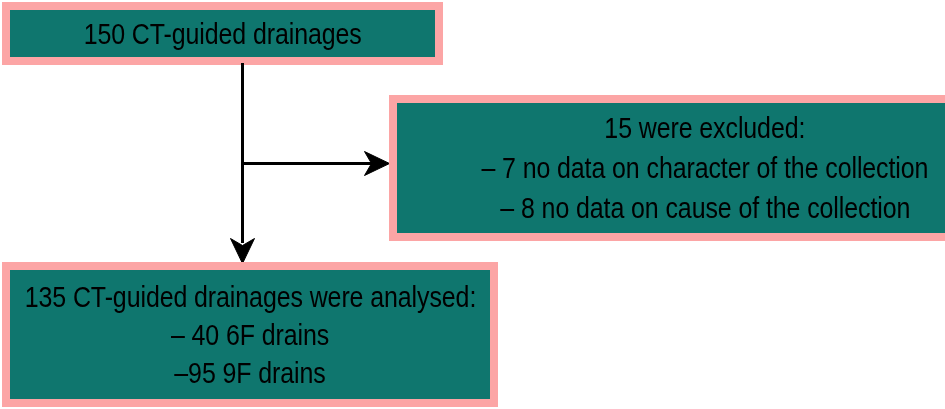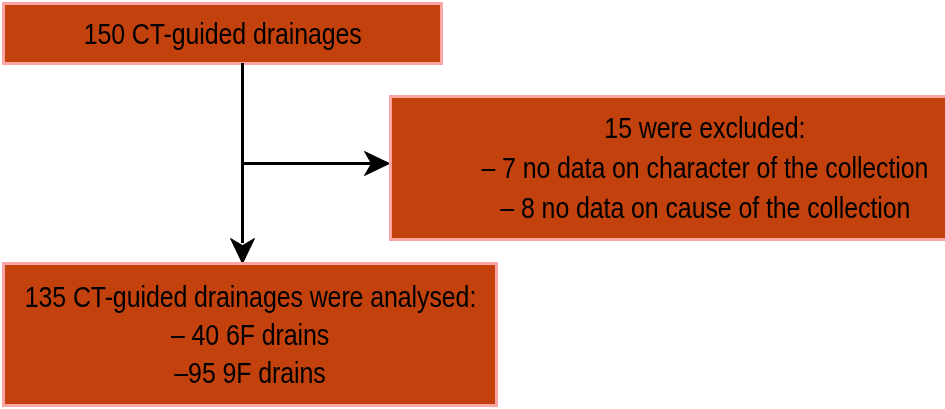--- a/index.html
+++ b/index.html
@@ -17,22 +17,22 @@
     width: 945px;
     height: 409px;
     background: #ffffff;
     overflow: hidden;
   }
 
   
   .node {
     position: absolute;
     box-sizing: border-box;
-    border: 3px solid #fca5a5;
-    background: #c2410c;
+    border: 8px solid #fca5a5;
+    background: #0f766e;
     display: flex;
     flex-direction: column;
     align-items: center;
     justify-content: center;
     text-align: center;
   }
   .node .line {
     display: block;
     white-space: pre;
     font-weight: 400;

